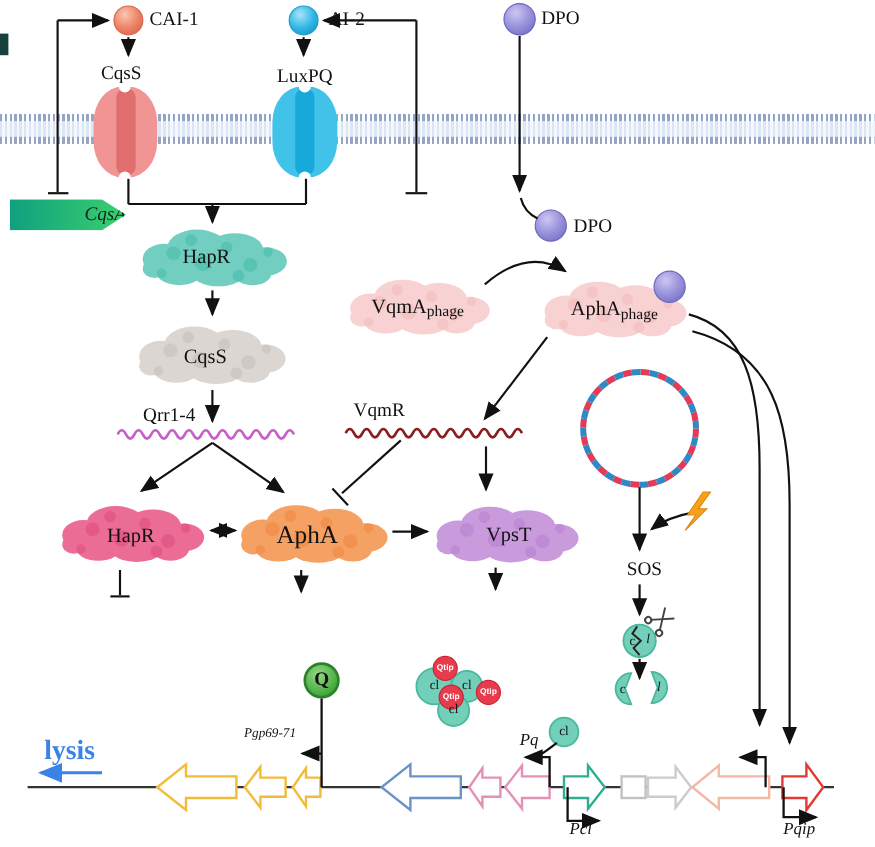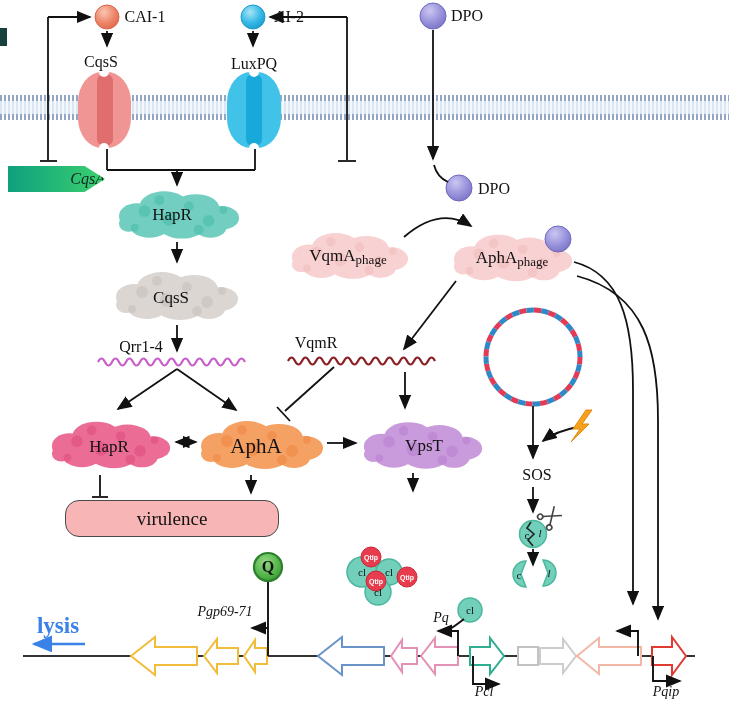--- a/index.html
+++ b/index.html
@@ -248,42 +248,39 @@
       <path d="M638,656 V631 H617" marker-end="url(#ah)"></path>
     </g>
 
     <path d="M85,644 H34" stroke="#3b82e8" stroke-width="2.4" fill="none" marker-end="url(#ahb)"></path>
   </svg>
 
   <div class="banner" id="cqsa-banner">
     <span>CqsA</span>
   </div>
 
-  <div class="box" id="virulence-box">
-    <span>virulence</span>
-  </div>
 
   <div class="lbl" style="left:145px;top:17px;">CAI-1</div>
   <div class="lbl" style="left:101px;top:62px;">CqsS</div>
   <div class="lbl" style="left:289px;top:17px;">AI-2</div>
   <div class="lbl" style="left:254px;top:64px;">LuxPQ</div>
   <div class="lbl" style="left:467px;top:16px;">DPO</div>
   <div class="lbl" style="left:494px;top:189px;">DPO</div>
   <div class="lbl" style="left:172px;top:214px;font-size:17px;">HapR</div>
   <div class="lbl" style="left:171px;top:297px;font-size:17px;">CqsS</div>
   <div class="lbl" style="left:141px;top:347px;">Qrr1-4</div>
   <div class="lbl" style="left:316px;top:343px;">VqmR</div>
   <div class="lbl" style="left:348px;top:256px;font-size:17px;"><span>VqmA</span><span class="sub">phage</span></div>
   <div class="lbl" style="left:512px;top:258px;font-size:17px;"><span>AphA</span><span class="sub">phage</span></div>
   <div class="lbl" style="left:109px;top:446px;font-size:17px;">HapR</div>
   <div class="lbl" style="left:256px;top:446px;font-size:21px;">AphA</div>
   <div class="lbl" style="left:424px;top:445px;font-size:17px;">VpsT</div>
   <div class="lbl" style="left:537px;top:475px;">SOS</div>
   <div class="lbl b" style="left:268px;top:567px;">Q</div>
-  <div class="lbl it" style="left:225px;top:612px;font-size:14px;">Pgp69-71</div>
+  <div class="lbl it" style="left:225px;top:612px;font-size:11px;">Pgp69-71</div>
   <div class="lbl it" style="left:441px;top:618px;font-size:14px;">Pq</div>
   <div class="lbl it" style="left:484px;top:692px;font-size:14px;">Pcl</div>
   <div class="lbl it" style="left:666px;top:692px;font-size:14px;">Pqip</div>
   <div class="lbl" id="lysis-label" style="left:58px;top:625px;">lysis</div>
 
   <div class="lbl tiny" style="left:362px;top:572px;">cl</div>
   <div class="lbl tiny" style="left:389px;top:572px;">cl</div>
   <div class="lbl tiny" style="left:378px;top:592px;">cl</div>
   <div class="lbl tiny" style="left:470px;top:610px;">cl</div>
   <div class="lbl qtip" style="left:371px;top:557px;">Qtip</div>

